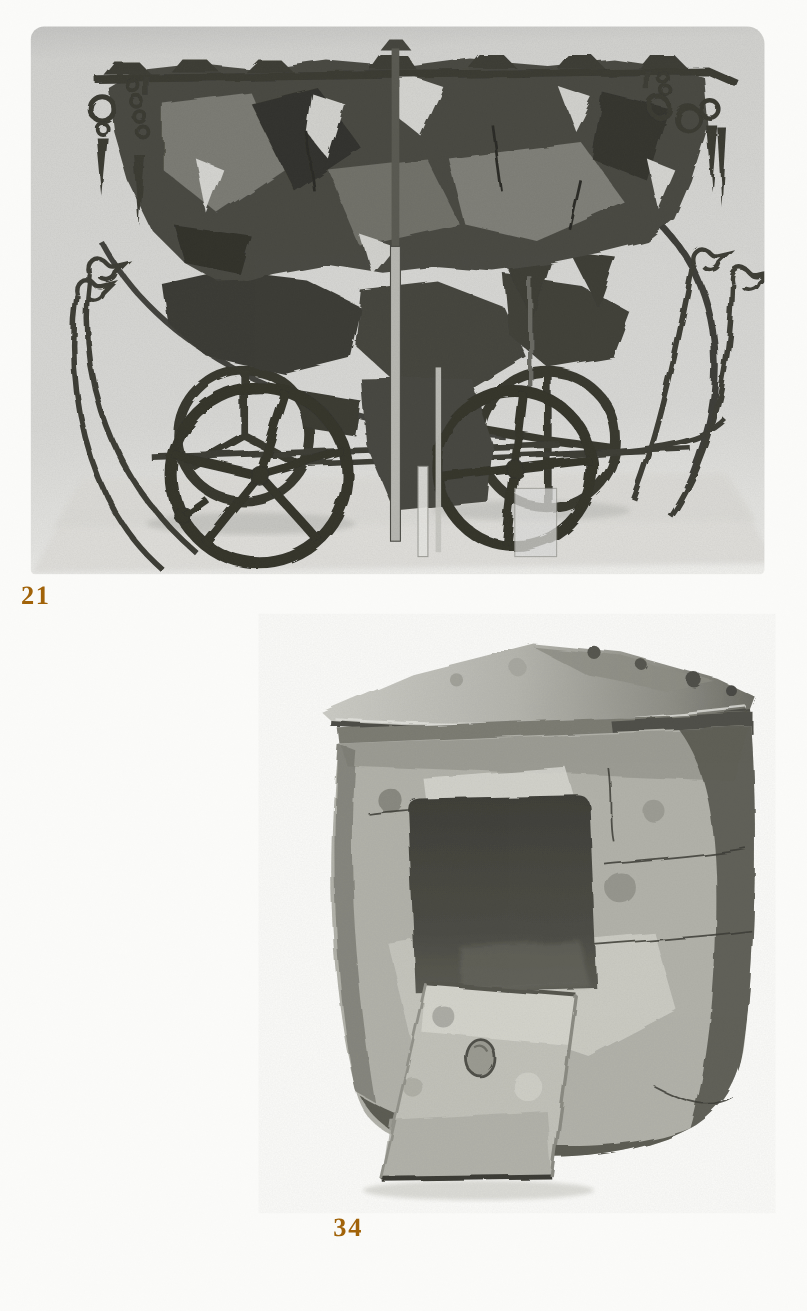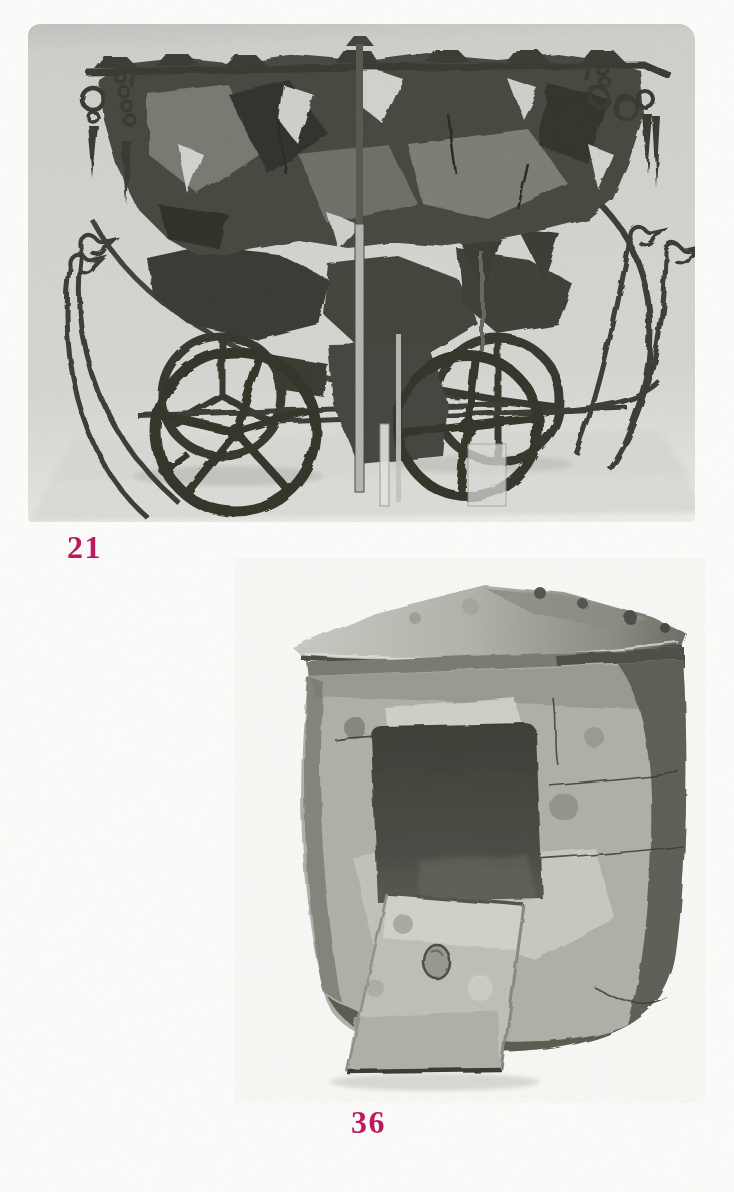--- a/index.html
+++ b/index.html
@@ -17,21 +17,21 @@
     border-radius:12px 16px 4px 4px;
     overflow:hidden;
   }
   .photo1 svg,.photo2 svg{display:block;width:100%;height:100%;}
   .photo2{
     position:absolute;left:235px;top:558px;width:470px;height:545px;
     background:transparent;
   }
   .caption{
     position:absolute;
-    font-size:32px;font-weight:600;color:#be185d;letter-spacing:1.5px;margin-left:48px;
+    font-size:24px;font-weight:600;color:#a16207;letter-spacing:1.5px;
   }
   .caption-21{left:19px;top:529px;}
   .caption-22{left:303px;top:1104px;}
   .page-grain{position:absolute;inset:0;pointer-events:none;opacity:.35;}
 </style>
 </head>
 <body>
 
 <div class="page">
 
@@ -275,21 +275,21 @@
             <path d="M152 336 L289 347" stroke="#55544d" stroke-width="3.5" fill="none"></path>
             <path d="M112 514 L267 512" stroke="#3b3b35" stroke-width="4.5" fill="none"></path>
             <path d="M289 347 L267 512" stroke="#8b8b83" stroke-width="3" fill="none"></path>
             <path d="M152 336 L112 514" stroke="#93938b" stroke-width="2.5" fill="none"></path>
           </g>
         </g>
 
         <rect x="0" y="0" width="470" height="545" filter="url(#f2-grain)" opacity=".10"></rect>
       </svg>
     </div>
-    <figcaption class="caption caption-22">36</figcaption>
+    <figcaption class="caption caption-22">34</figcaption>
   </figure>
 
   <svg class="page-grain" viewBox="0 0 734 1192">
     <defs>
       <filter id="pg-grain">
         <feTurbulence type="fractalNoise" baseFrequency="0.9" numOctaves="2" seed="9"></feTurbulence>
         <feColorMatrix type="matrix" values="0 0 0 0 0.45 0 0 0 0 0.45 0 0 0 0 0.43 0 0 0 0.07 0"></feColorMatrix>
       </filter>
     </defs>
     <rect width="734" height="1192" filter="url(#pg-grain)"></rect>

